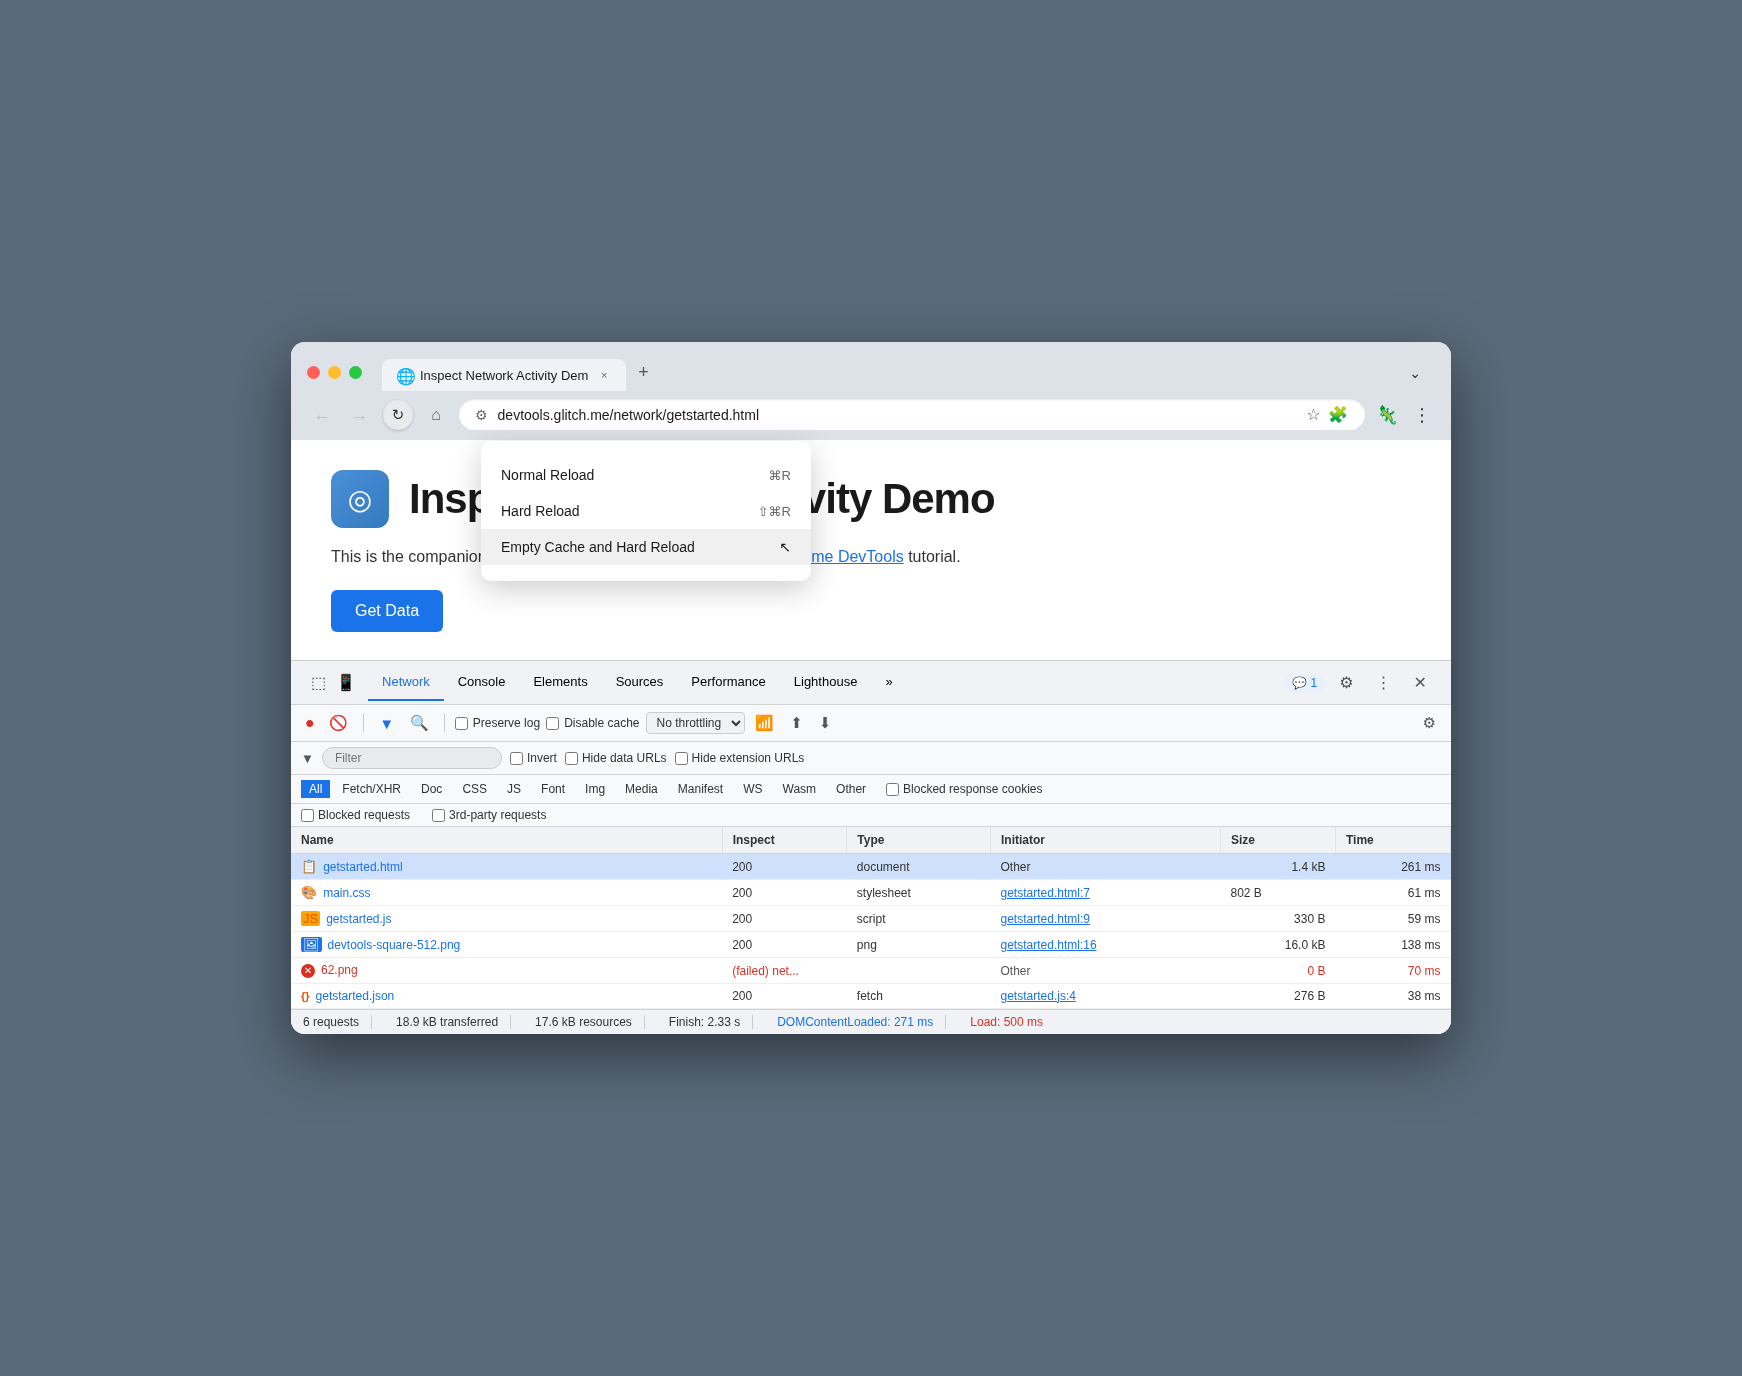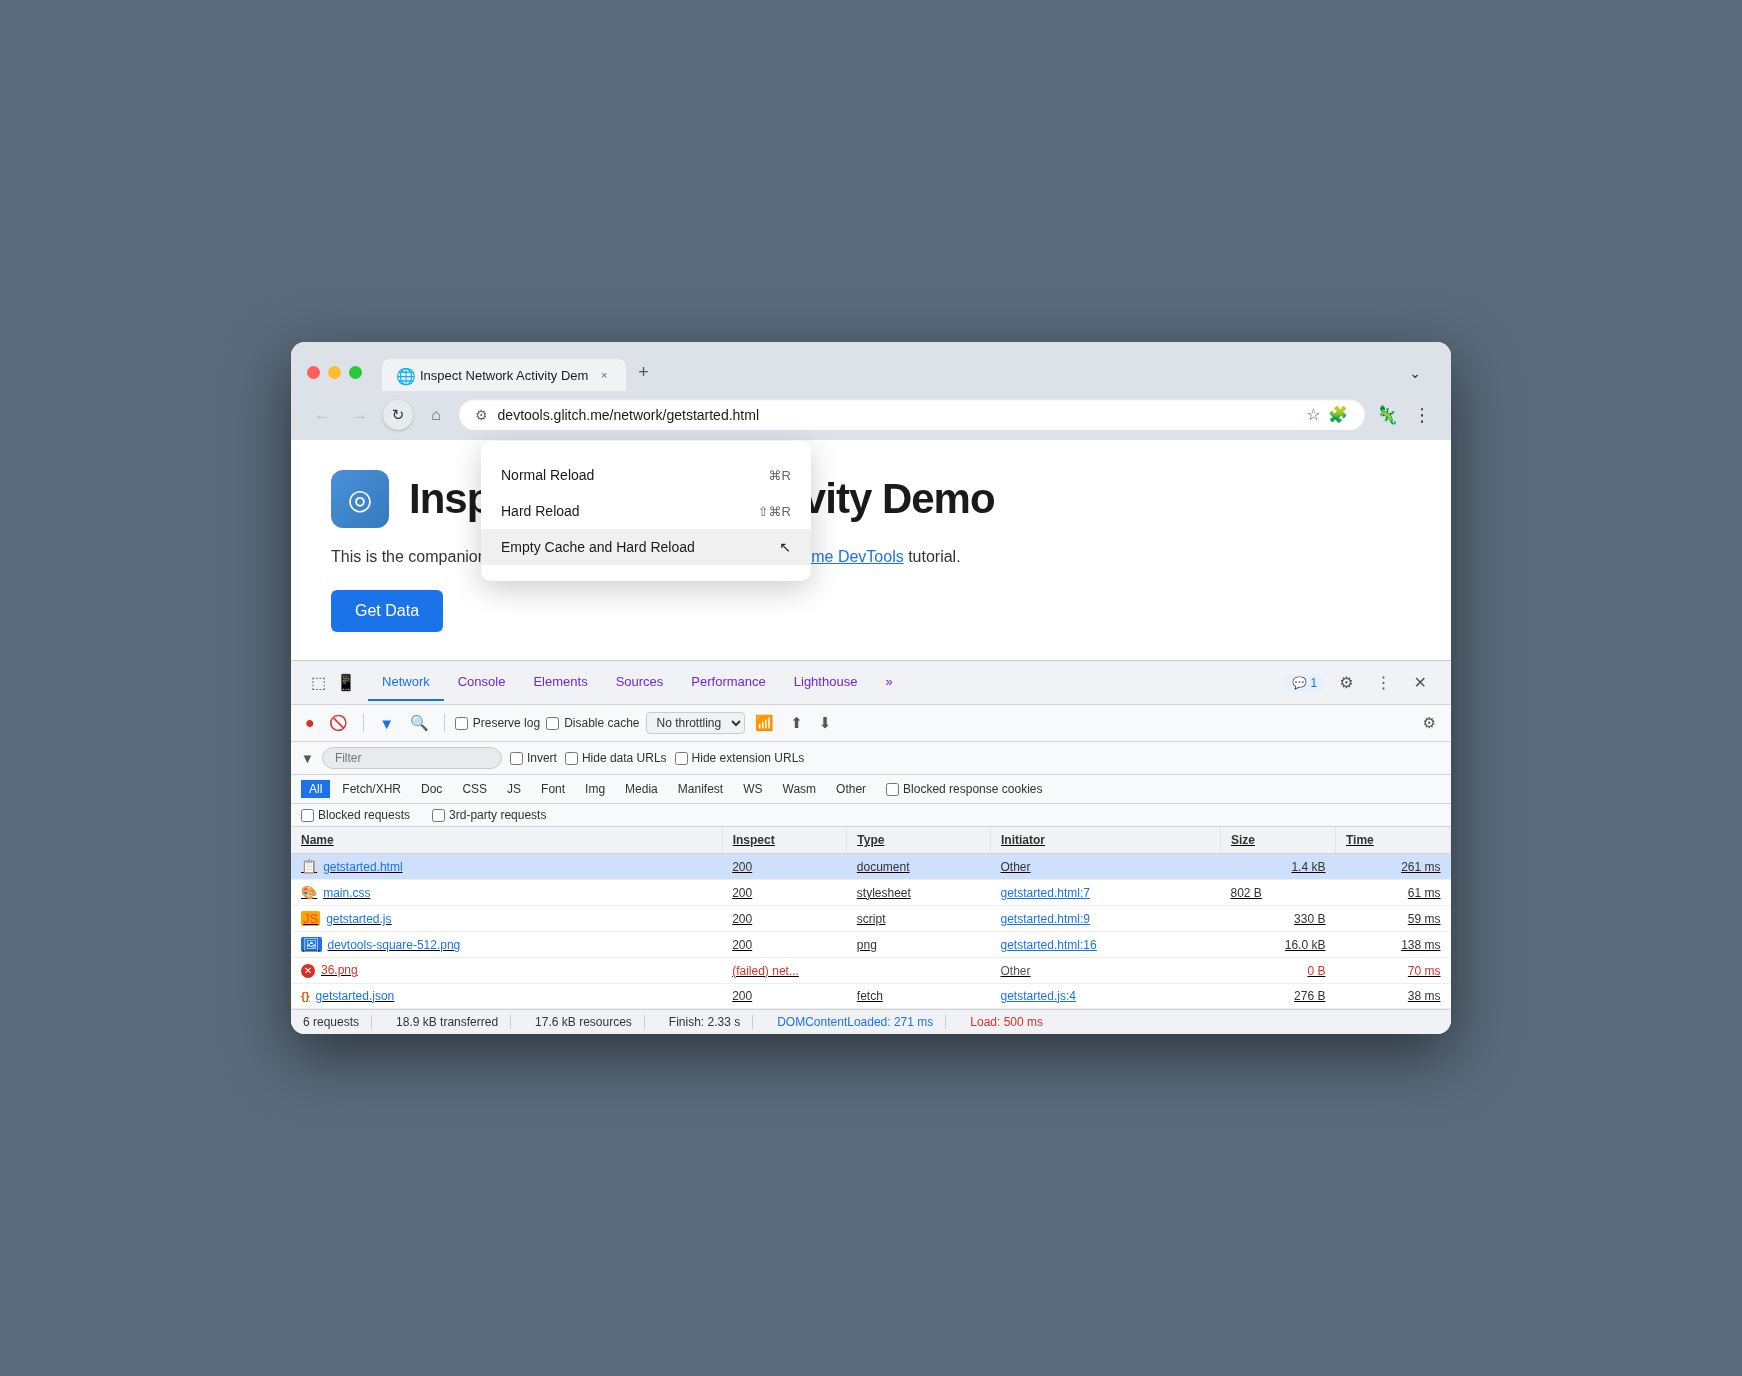--- a/index.html
+++ b/index.html
@@ -201,21 +201,21 @@
       background: #f0f2f5;
       display: flex;
       align-items: center;
       padding: 0 8px;
       border-bottom: 1px solid #d0d3d8;
       gap: 0;
     }
     .devtools-tab {
       padding: 10px 14px;
       font-size: 13px;
-      color: #6d28d9;
+      color: #000000;
       cursor: pointer;
       border-bottom: 2px solid transparent;
       white-space: nowrap;
     }
     .devtools-tab.active {
       color: #1a73e8;
       border-bottom: 2px solid #1a73e8;
     }
     .dt-gear, .dt-more, .dt-close {
       padding: 6px 8px;
@@ -282,21 +282,20 @@
       cursor: pointer; font-weight: 500;
     }
     .type-btn.active { background: #1a73e8; color: white; }
     .blocked-check { display: flex; align-items: center; gap: 4px; font-size: 12px; color: #333; margin-left: 8px; }
     
     .network-table {
       width: 100%;
       border-collapse: collapse;
       font-size: 12px;
       background: white;
-      text-decoration: underline;
     }
     .network-table th {
       background: #f0f2f5;
       padding: 6px 10px;
       text-align: left;
       font-size: 12px;
       font-weight: 600;
       color: #333;
       border-bottom: 1px solid #d0d3d8;
       border-right: 1px solid #e0e3e7;
@@ -567,21 +566,21 @@
       <span style="color:#1a73e8;margin-right:6px;font-size:13px;background:#1a73e8;border-radius:2px;padding:0 2px;color:white;">🖼</span><span>devtools-square-512.png</span>
     </td>
     <td class="status-col" style="">200</td>
     <td class="type-col type-cell">png</td>
     <td class="initiator-col initiator-cell"><span class="initiator-link">getstarted.html:16</span></td>
     <td class="size-col" style="text-align:right;">16.0 kB</td>
     <td class="time-col" style="text-align:right;">138 ms</td>
   </tr>
           <tr class="row-error">
     <td class="name-col" style="color:#d93025;">
-      <span style="color:white;background:#d93025;border-radius:50%;width:14px;height:14px;display:inline-flex;align-items:center;justify-content:center;font-size:10px;margin-right:6px;font-style:normal;">✕</span><span>36.png</span>
+      <span style="color:white;background:#d93025;border-radius:50%;width:14px;height:14px;display:inline-flex;align-items:center;justify-content:center;font-size:10px;margin-right:6px;font-style:normal;">✕</span><span>62.png</span>
     </td>
     <td class="status-col" style="color:#d93025;">(failed) net...</td>
     <td class="type-col type-cell"></td>
     <td class="initiator-col initiator-cell"><span>Other</span></td>
     <td class="size-col" style="color:#d93025;">0 B</td>
     <td class="time-col" style="color:#d93025;">70 ms</td>
   </tr>
           <tr>
     <td class="name-col" style="color:#1a73e8;">
       <span style="color:#e65100;margin-right:6px;font-size:11px;font-weight:bold;">{}</span><span>getstarted.json</span>

